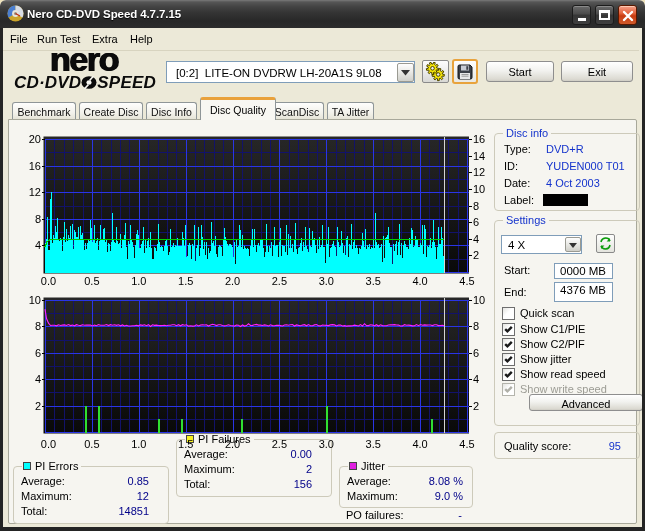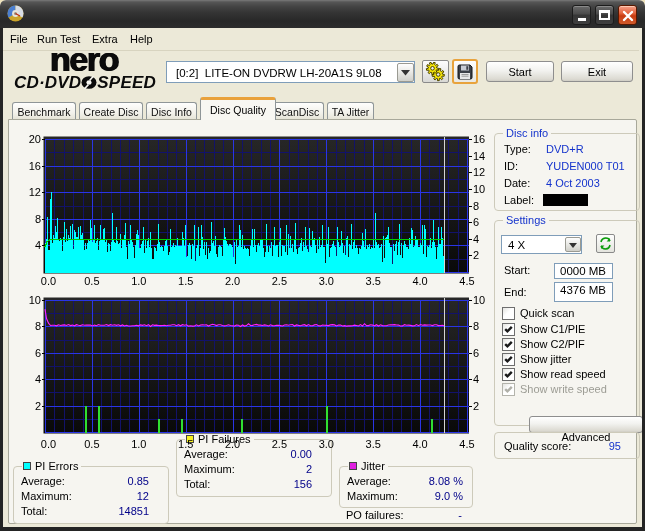--- a/index.html
+++ b/index.html
@@ -44,20 +44,21 @@
 
 <div class="abs" id="title" style="left:0">
  <svg class="abs" style="left:7px;top:5px" width="17" height="17" viewBox="0 0 17 17">
   <circle cx="8.5" cy="8.5" r="8" fill="#caa42a"></circle>
   <path d="M8.5 .5A8 8 0 0 0 1.6 12.5L8.5 8.5Z" fill="#4a7ed0"></path>
   <path d="M15.4 12.5A8 8 0 0 0 8.5 .5L8.5 8.5Z" fill="#d8dde6"></path>
   <circle cx="8.5" cy="8.5" r="3.4" fill="#e8e4da"></circle>
   <circle cx="8.5" cy="8.5" r="1.5" fill="#9a9284"></circle>
   <path d="M8.5 8.5L13 11" stroke="#c03010" stroke-width="1.4"></path>
  </svg>
+ <div class="abs txt">Nero CD-DVD Speed 4.7.7.15</div>
  <div class="abs tbtn" style="left:572px">
         <div class="abs" style="left:5px;top:12px;width:8px;height:3px;background:#fff"></div>
       </div>
  <div class="abs tbtn" style="left:595px">
         <div class="abs" style="left:3px;top:4px;width:11px;height:10px;border:2px solid #fff;border-top-width:3px"></div>
       </div>
  <div class="abs tbtn" id="bclose" style="left:618px">
    <svg class="abs" style="left:3px;top:4px" width="12" height="12" viewBox="0 0 12 12">
           <path d="M2 2L10 10M10 2L2 10" stroke="#fff" stroke-width="2.4" stroke-linecap="round"></path>
         </svg>
@@ -178,21 +179,21 @@
           <path d="M2.2 5.2L4.4 7.4L8.8 2.8" stroke="#1a1a1a" stroke-width="2.4" fill="none"></path>
         </svg>
       </div>
       <div class="cbl" style="left:25px;top:147px">Show read speed</div>
  <div class="cb" style="left:7px;top:162px;border-color:#b4b4ac">
         <svg width="11" height="11" viewBox="0 0 11 11">
           <path d="M2.2 5.2L4.4 7.4L8.8 2.8" stroke="#b0b0a8" stroke-width="2.4" fill="none"></path>
         </svg>
       </div>
       <div class="cbl" style="left:25px;top:162px;color:#9c9c94">Show write speed</div>
- <div class="abs xpbtn" style="left:34px;top:195px;width:114px;height:17px;padding-top:14px">Advanced</div>
+ <div class="abs xpbtn" style="left:34px;top:173px;width:114px;height:17px;padding-top:3px">Advanced</div>
 </div>
 
 <div class="abs gb" style="left:494px;top:432px;width:146px;height:27px">
  <div class="lbl" style="left:9px;top:7px">Quality score:</div>
       <div class="val blue" style="left:80px;top:7px;width:46px">95</div>
 </div>
 
 
 <div class="abs gb" style="left:13px;top:466px;width:156px;height:58px">
  <div class="cap" style="padding-left:1px"><span style="display:inline-block;width:8px;height:8px;background:#00ffff;border:1px solid #444;margin-right:4px"></span>PI Errors</div>

